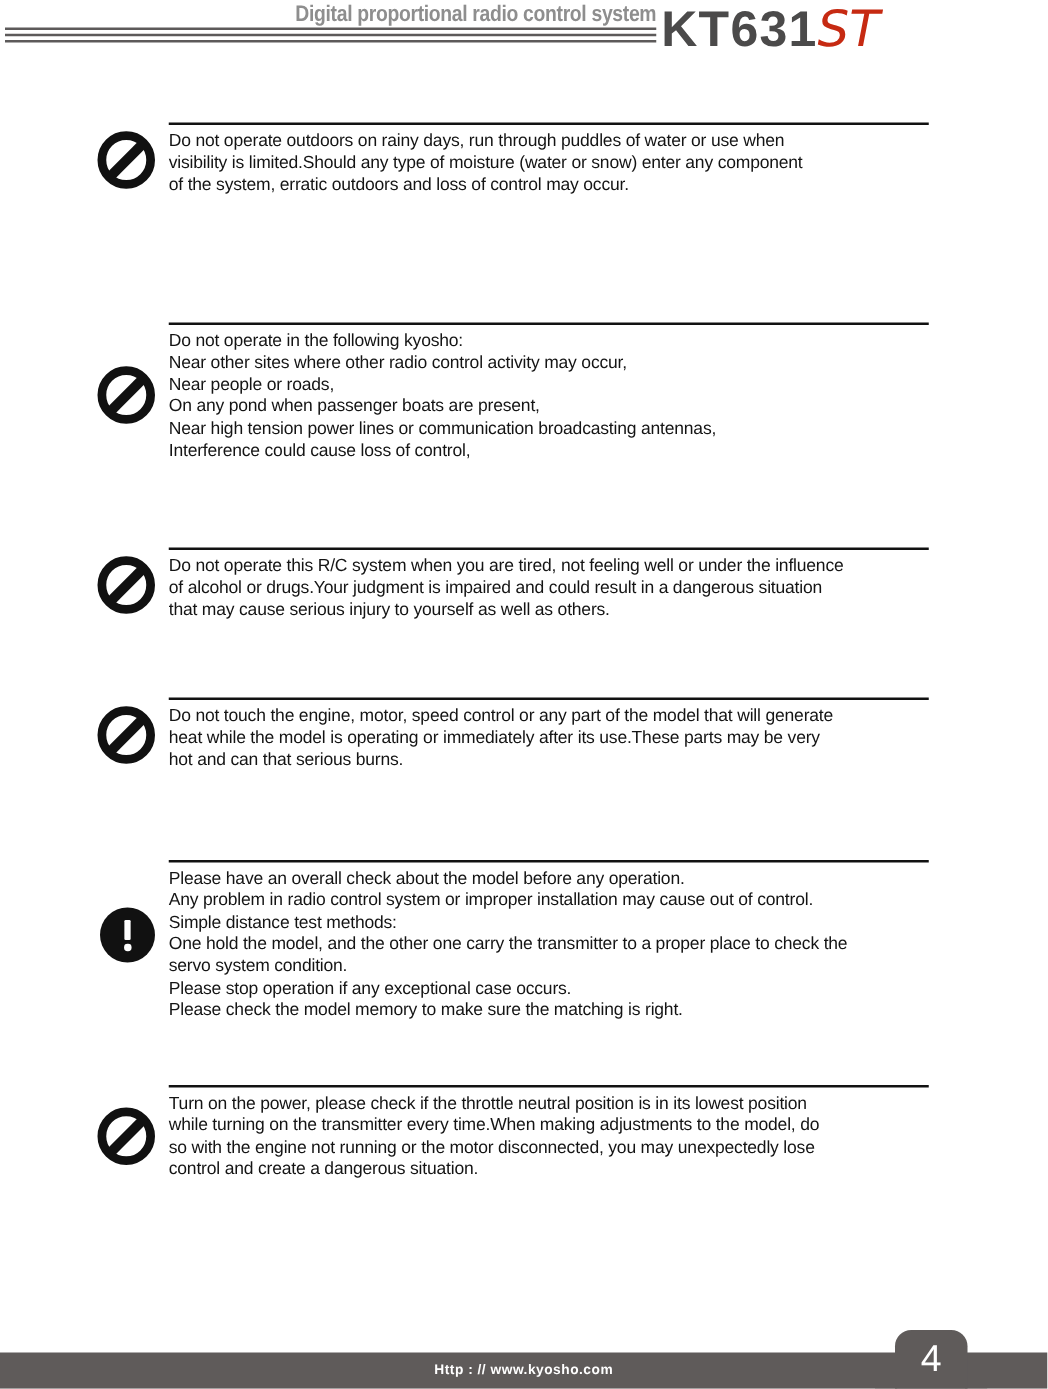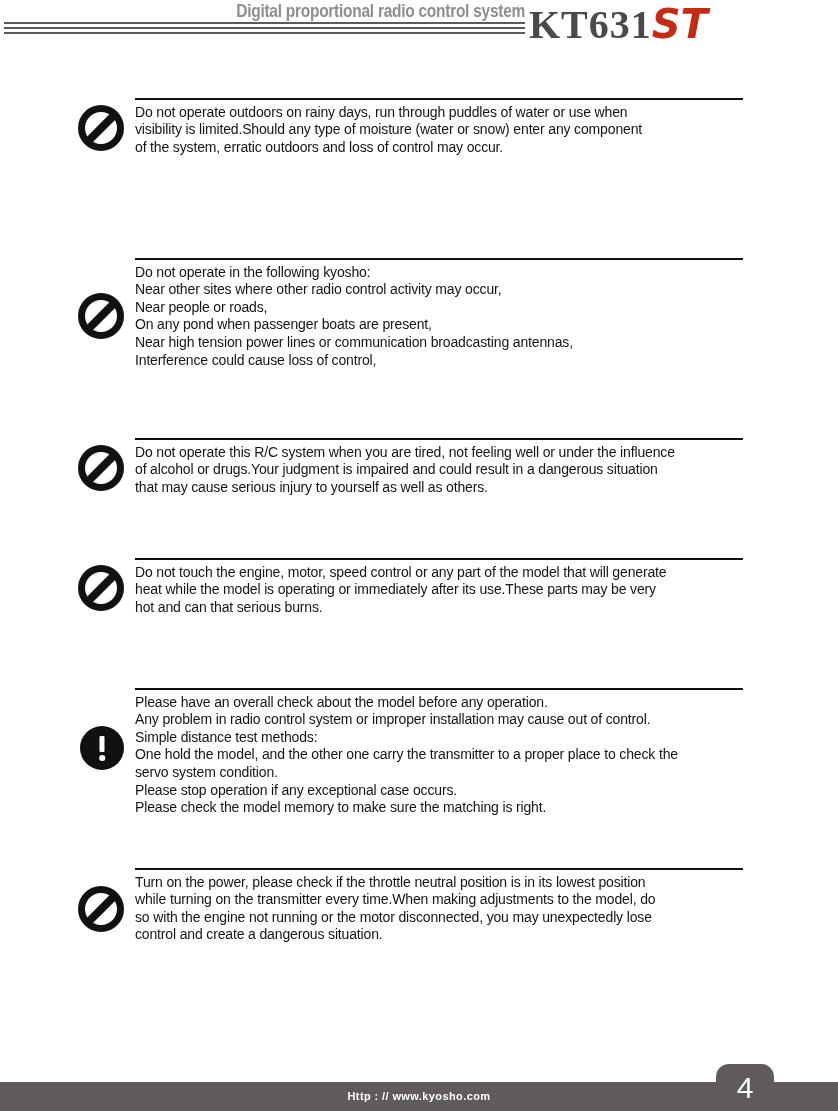--- a/index.html
+++ b/index.html
@@ -57,28 +57,28 @@
     left: 529px;
     top: 2px;
     font-size: 40px;
     font-weight: bold;
     letter-spacing: -1px;
     white-space: nowrap;
     line-height: 44px;
   }
   .brand-main {
     color: #4b4a4a;
-    font-family: Liberation Serif, serif;
+    font-family: Liberation Sans, sans-serif;
     font-weight: bold;
     letter-spacing: 1px;
   }
   .brand-accent {
     color: #c62a12;
     font-family: "DejaVu Sans", sans-serif;
-    font-weight: bold;
+    font-weight: normal;
     font-style: italic;
     letter-spacing: 0px;
   }
 
   
   .content {
     position: absolute;
     top: 0;
     left: 0;
     width: 838px;

